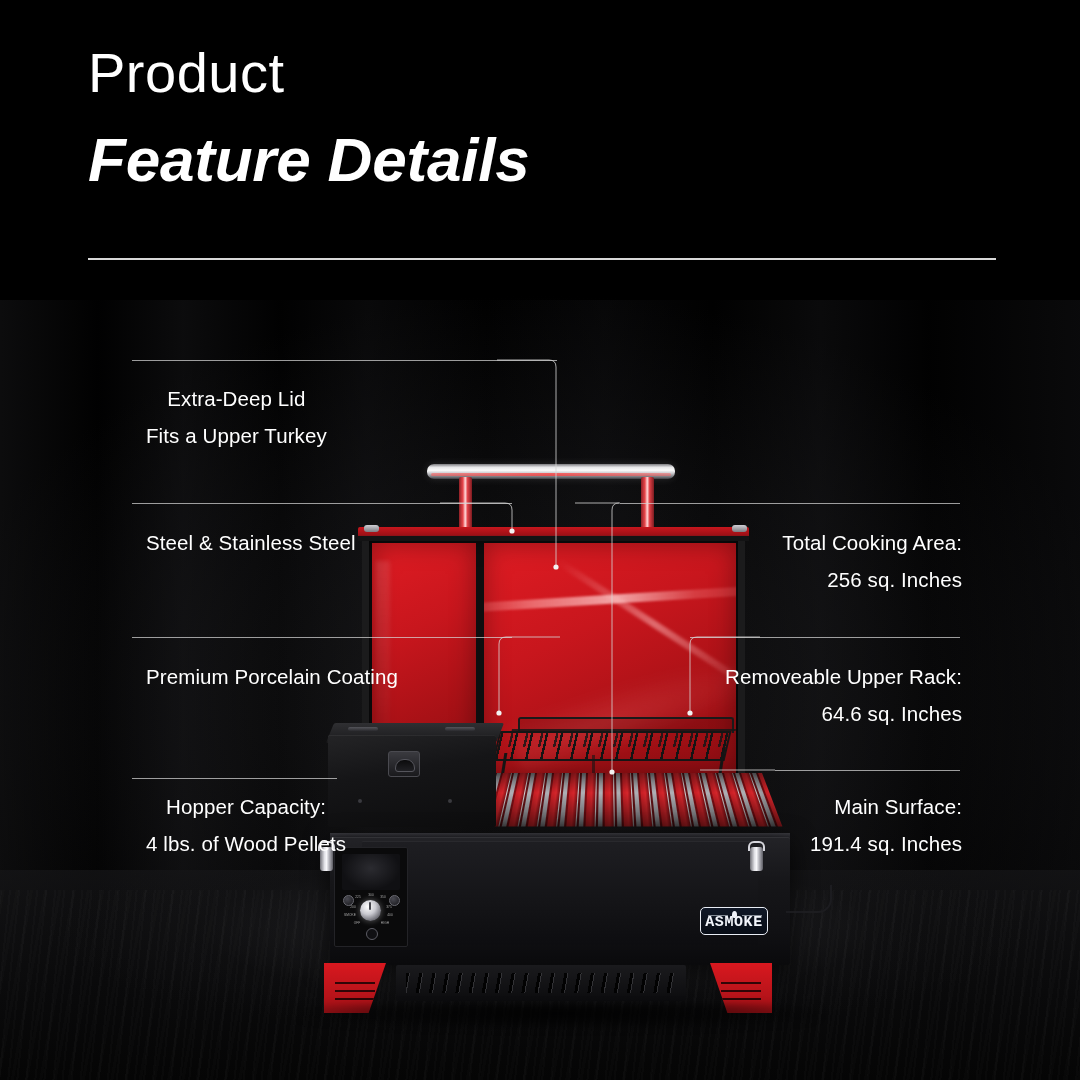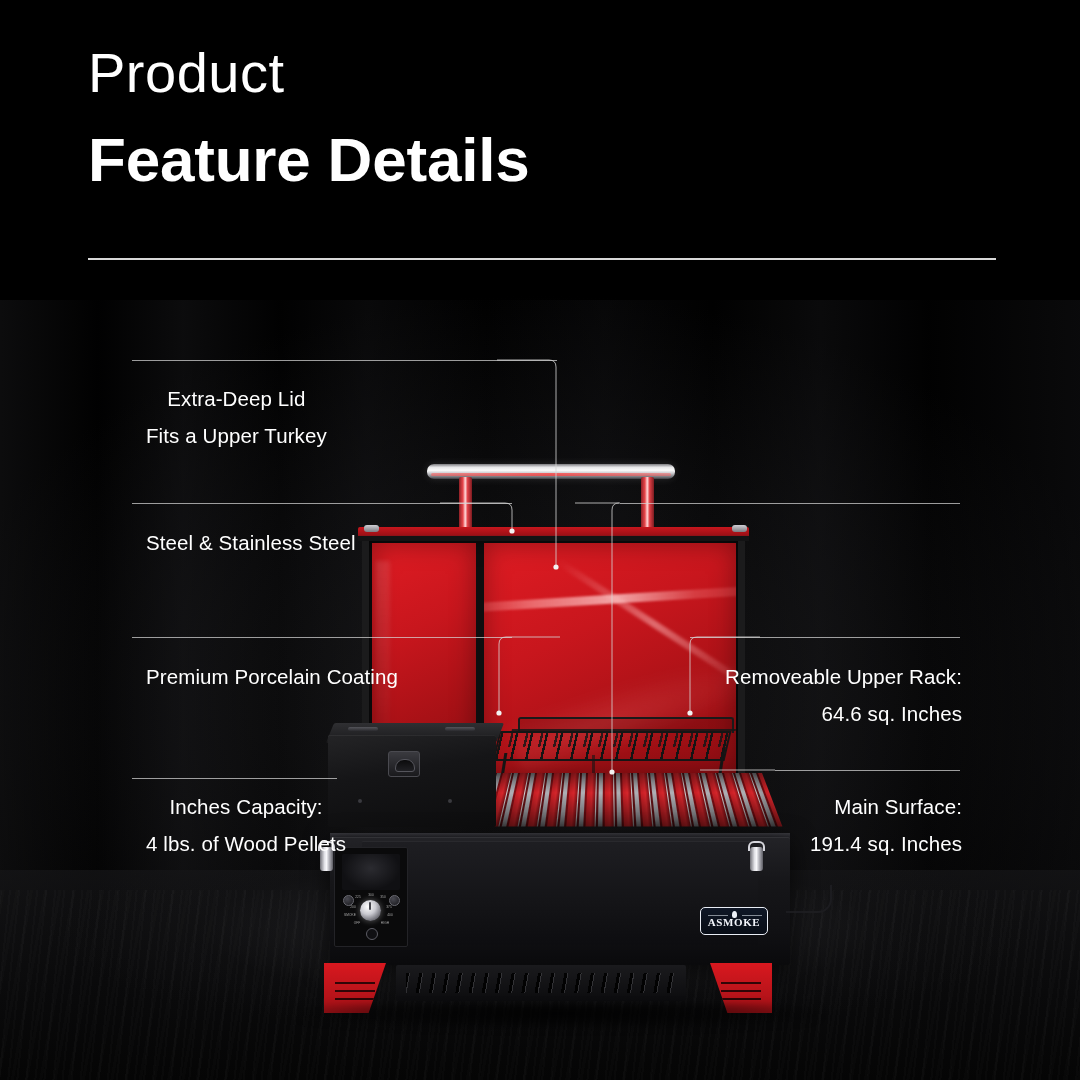--- a/index.html
+++ b/index.html
@@ -65,20 +65,21 @@
     white-space: nowrap;
   }
   .title-bold {
     font-size: 62px;
     font-weight: 700;
     color: #ffffff;
     letter-spacing: -.2px;
     line-height: 1.05;
     margin-top: 24px;
     white-space: nowrap;
+    font-style: italic;
   }
   .header-rule {
     position: absolute;
     left: 88px; top: 258px;
     width: 908px; height: 2px;
     background: #d8d8d8;
   }
 
   
   .callout {
@@ -340,22 +341,22 @@
   
   .logo {
     position:absolute; left: 400px; top: 452px; width: 68px; height: 28px;
     border: 1.6px solid #e9edf5;
     border-radius: 5px;
     background: linear-gradient(180deg, #0f1726, #080d16);
     box-sizing:border-box;
     display:flex; align-items:center; justify-content:center;
   }
   .logo-text {
-    color:#f2f5fb; font-size:11px; font-weight:700; letter-spacing:.6px;
-    font-family:Liberation Serif, serif; line-height:1;
+    color:#f2f5fb; font-size:15px; font-weight:700; letter-spacing:.6px;
+    font-family:Liberation Mono, monospace; line-height:1;
     margin-top:2px;
   }
   .logo-flame {
     position:absolute; left:31px; top:3px; width:5px; height:7px;
     background:#eef2f9; border-radius:60% 60% 50% 50%/70% 70% 40% 40%;
   }
   .logo-rule-l, .logo-rule-r {
     position:absolute; top:7px; height:1px; background:rgba(230,236,246,.55);
   }
   .logo-rule-l { left:7px; width:20px; }
@@ -560,24 +561,28 @@
 
   <div class="callout left" style="top:524px;">
     <div>Steel &amp; Stainless Steel</div>
   </div>
 
   <div class="callout left" style="top:658px;">
     <div>Premium Porcelain Coating</div>
   </div>
 
   <div class="callout left" style="top:788px;">
-    <div>Inches Capacity:</div>
+    <div>Hopper Capacity:</div>
     <div>4 lbs. of Wood Pellets</div>
   </div>
 
+  <div class="callout right" style="top:524px;">
+    <div>Total Cooking Area:</div>
+    <div>256 sq. Inches</div>
+  </div>
 
   <div class="callout right" style="top:658px;">
     <div>Removeable Upper Rack:</div>
     <div>64.6 sq. Inches</div>
   </div>
 
   <div class="callout right" style="top:788px;">
     <div>Main Surface:</div>
     <div>191.4 sq. Inches</div>
   </div>

